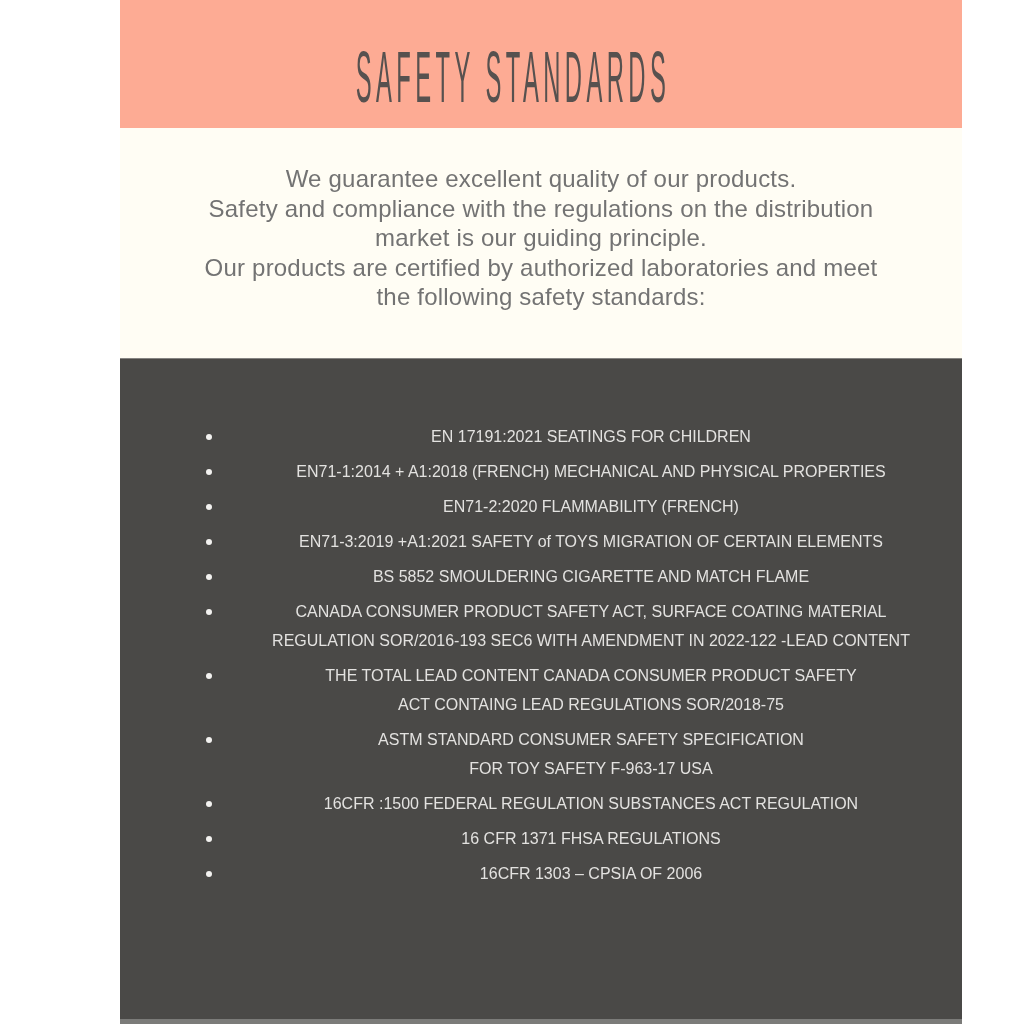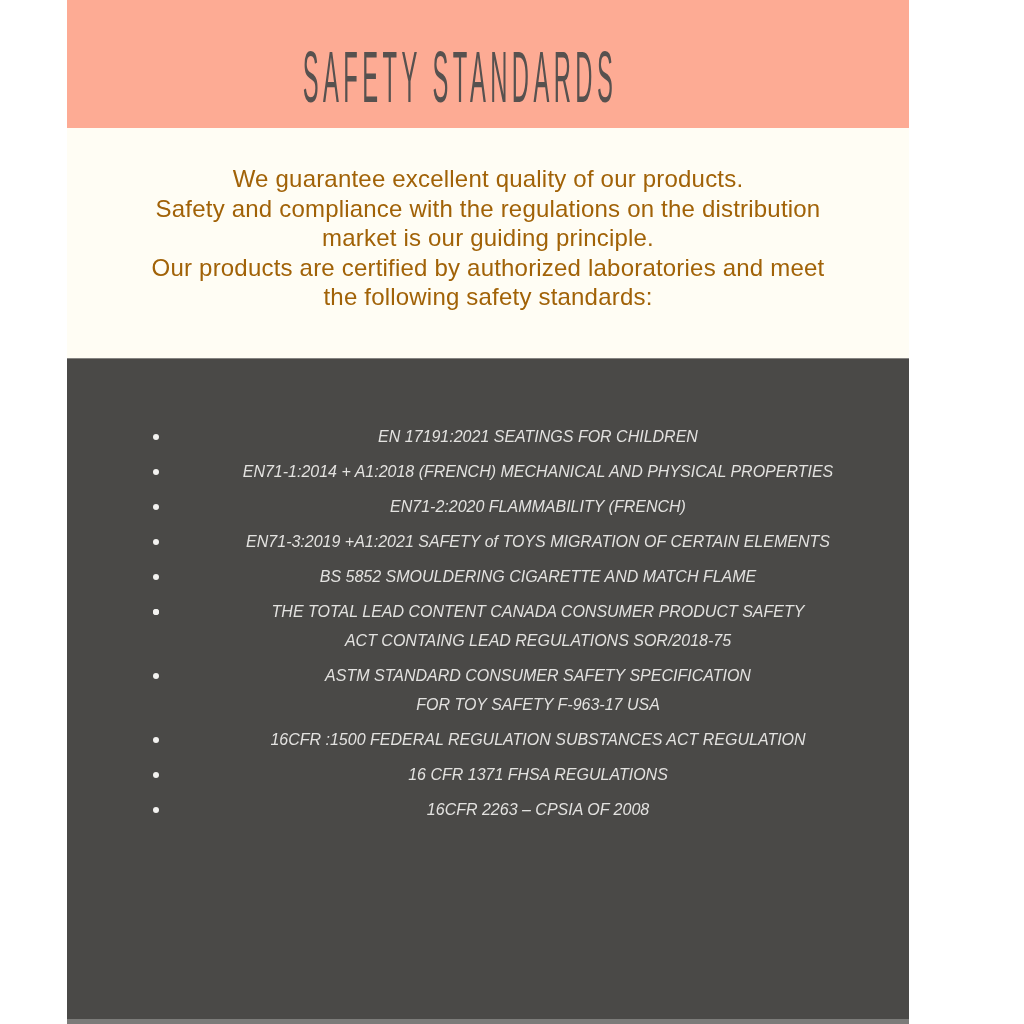--- a/index.html
+++ b/index.html
@@ -9,21 +9,21 @@
     font-family: "Liberation Sans", sans-serif;
   }
   .page {
     position: relative;
     width: 1024px;
     height: 1024px;
     background: #ffffff;
     overflow: hidden;
   }
   .col {
-    margin-left: 67px;
+    margin-left: 120px;
     width: 842px;
   }
   
   .banner {
     position: relative;
     height: 128px;
     background: #fdab94;
   }
   .banner h1 {
     position: absolute;
@@ -42,21 +42,21 @@
     height: 230px;
     background: #fffdf4;
   }
   .intro p {
     margin: 0;
     padding-top: 36px;
     text-align: center;
     font-size: 24px;
     line-height: 29.5px;
     letter-spacing: 0.2px;
-    color: #a16207;
+    color: #737373;
     white-space: pre-line;
   }
   
   .standards {
     position: relative;
     height: 666px;
     background: #4a4947;
     border-top: 1px solid #858482;
     box-sizing: border-box;
   }
@@ -69,21 +69,20 @@
   .std-item {
     position: relative;
     text-align: center;
     font-size: 16px;
     line-height: 29px;
     color: #e3e2e0;
     margin-bottom: 6px;
   }
   .std-text {
     white-space: pre-line;
-    font-style: italic;
   }
   .dot {
     position: absolute;
     left: -14px;
     top: 11.5px;
     width: 6px;
     height: 6px;
     border-radius: 50%;
     background: #f3f2f0;
   }
@@ -113,25 +112,26 @@
 the following safety standards:</p>
   </div>
 
   <div class="col standards">
     <ul id="standards-list">
         <li class="std-item"><span class="dot"></span><span class="std-text">EN 17191:2021 SEATINGS FOR CHILDREN</span></li>
         <li class="std-item"><span class="dot"></span><span class="std-text">EN71-1:2014 + A1:2018 (FRENCH) MECHANICAL AND PHYSICAL PROPERTIES</span></li>
         <li class="std-item"><span class="dot"></span><span class="std-text">EN71-2:2020 FLAMMABILITY (FRENCH)</span></li>
         <li class="std-item"><span class="dot"></span><span class="std-text">EN71-3:2019 +A1:2021 SAFETY of TOYS MIGRATION OF CERTAIN ELEMENTS</span></li>
         <li class="std-item"><span class="dot"></span><span class="std-text">BS 5852 SMOULDERING CIGARETTE AND MATCH FLAME</span></li>
-        <li class="std-item"><span class="dot"></span></li>
+        <li class="std-item"><span class="dot"></span><span class="std-text">CANADA CONSUMER PRODUCT SAFETY ACT, SURFACE COATING MATERIAL
+REGULATION SOR/2016-193 SEC6 WITH AMENDMENT IN 2022-122 -LEAD CONTENT</span></li>
         <li class="std-item"><span class="dot"></span><span class="std-text">THE TOTAL LEAD CONTENT CANADA CONSUMER PRODUCT SAFETY
 ACT CONTAING LEAD REGULATIONS SOR/2018-75</span></li>
         <li class="std-item"><span class="dot"></span><span class="std-text">ASTM STANDARD CONSUMER SAFETY SPECIFICATION
 FOR TOY SAFETY F-963-17 USA</span></li>
         <li class="std-item"><span class="dot"></span><span class="std-text">16CFR :1500 FEDERAL REGULATION SUBSTANCES ACT REGULATION</span></li>
         <li class="std-item"><span class="dot"></span><span class="std-text">16 CFR 1371 FHSA REGULATIONS</span></li>
-        <li class="std-item"><span class="dot"></span><span class="std-text">16CFR 2263 – CPSIA OF 2008</span></li>
+        <li class="std-item"><span class="dot"></span><span class="std-text">16CFR 1303 – CPSIA OF 2006</span></li>
       </ul>
     <div class="bottom-strip"></div>
   </div>
 
 </div>
 
 </body></html>

